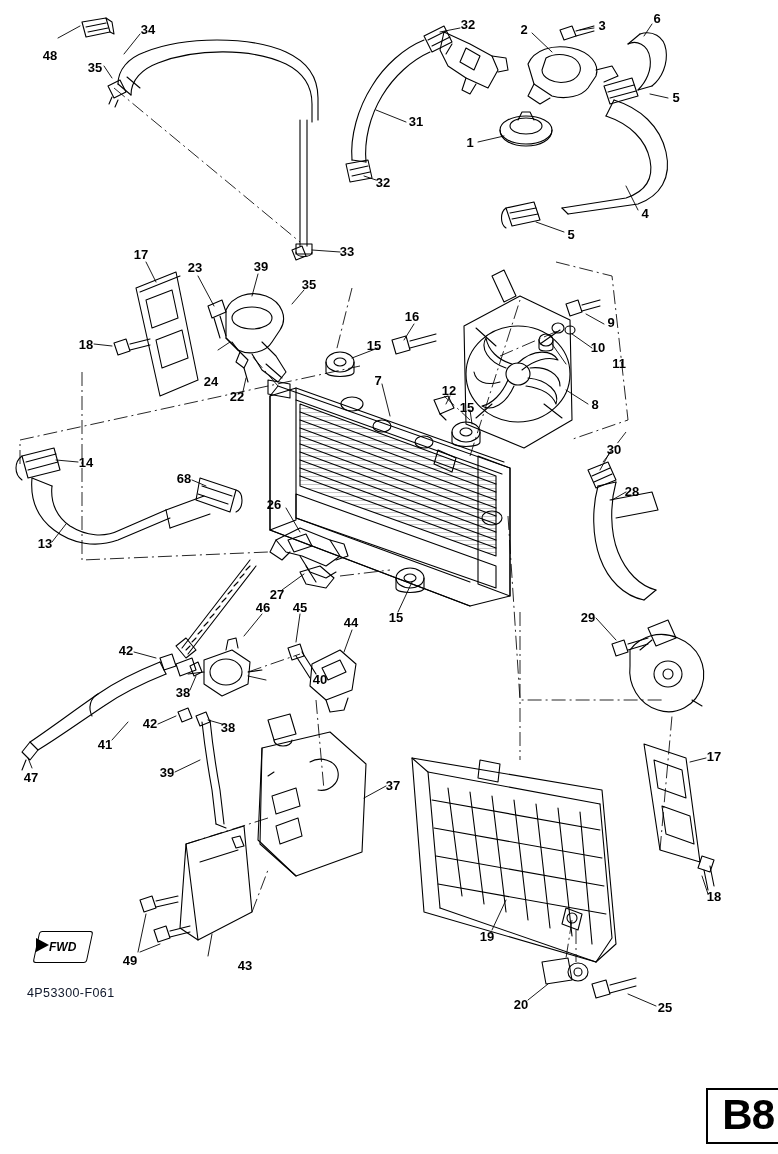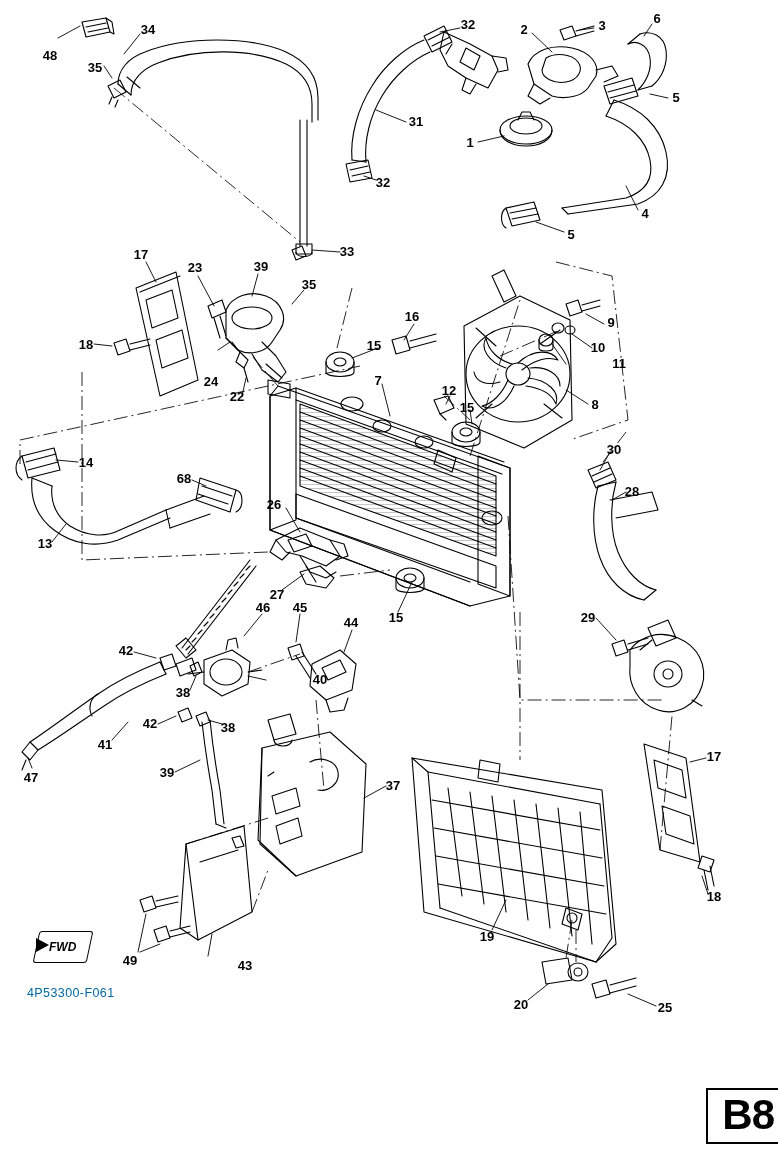--- a/index.html
+++ b/index.html
@@ -31,21 +31,21 @@
     font-weight: bold;
     color: #000000;
     white-space: nowrap;
     line-height: 1;
     transform: translate(-50%, -50%);
   }
   .partcode {
     position: absolute;
     font-family: "Liberation Sans", sans-serif;
     font-size: 12.5px;
-    color: #0369a1;
+    color: #0f172a;
     white-space: nowrap;
     letter-spacing: 0.4px;
   }
   .fwd-badge {
     position: absolute;
     width: 52px;
     height: 30px;
     border: 1.6px solid #000;
     border-radius: 3px;
     transform: skewX(-12deg);

